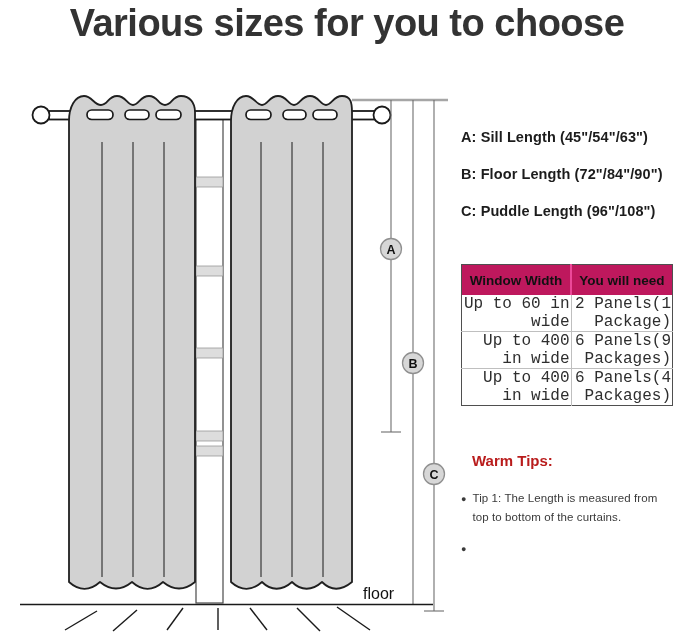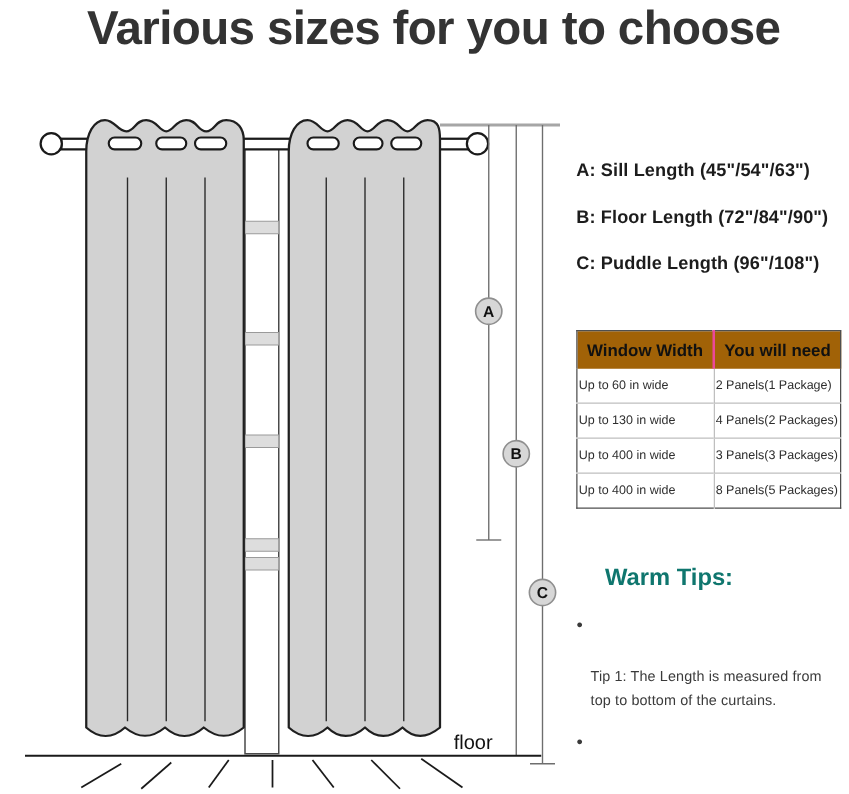--- a/index.html
+++ b/index.html
@@ -7,34 +7,34 @@
        font-family:"Liberation Sans",sans-serif;}
   .title{position:absolute;top:2px;left:0;right:0;text-align:center;
          font-size:38px;font-weight:bold;color:#333;letter-spacing:-0.5px;margin-left:15px;}
   svg{position:absolute;left:0;top:0;}
   svg text{font-family:"Liberation Sans",sans-serif;}
   .lengths{position:absolute;left:461px;top:118px;width:218px;}
   .length-line{height:37px;display:flex;align-items:center;
                font-size:14.5px;font-weight:bold;color:#1c1c1c;letter-spacing:0.1px;}
   .size-table{position:absolute;left:461px;top:264px;border-collapse:collapse;
               border:1.5px solid #4f4f4f;}
-  .size-table th{background:#a16207;font-size:13.5px;font-weight:bold;color:#111;
+  .size-table th{background:#be185d;font-size:13.5px;font-weight:bold;color:#111;
                  width:106px;height:30px;text-align:center;padding:0 1px;}
   .size-table th + th{border-left:2px solid #ec4899;width:98px;}
-  .size-table td{font-size:10px;color:#2e2e2e;height:27px;text-align:left;
-                 padding:0 1px;}
+  .size-table td{font-size:16px;color:#2e2e2e;height:27px;text-align:right;
+                 padding:0 1px;font-family:Liberation Mono, monospace;}
   .size-table td + td{border-left:1px solid #bfbfbf;margin-left:12px;}
   .size-table tr + tr td{border-top:1px solid #bfbfbf;}
-  .tips-heading{position:absolute;left:484px;top:452px;font-size:19px;
-                font-weight:bold;color:#0f766e;}
+  .tips-heading{position:absolute;left:472px;top:452px;font-size:15px;
+                font-weight:bold;color:#b91c1c;}
   .tips{position:absolute;left:461px;top:489px;width:216px;}
   .tip{display:flex;gap:6px;margin-bottom:13px;}
   .tip-bullet{font-size:9px;color:#3a3a3a;margin-top:5px;flex:0 0 auto;}
   .tip-text{white-space:pre-line;font-size:11.5px;line-height:1.62;
-            color:#3a3a3a;letter-spacing:0.1px;margin-top:44px;}
+            color:#3a3a3a;letter-spacing:0.1px;}
 </style>
 </head>
 <body>
 
 <div class="title">Various sizes for you to choose</div>
 
 <svg width="679" height="635" viewBox="0 0 679 635">
 
   <g>
     <rect x="196" y="119" width="27" height="484" fill="#ffffff" stroke="#4a4a4a" stroke-width="1.2"></rect>
@@ -159,30 +159,26 @@
       <th>Window Width</th>
       <th>You will need</th>
     </tr>
   </thead>
   <tbody>
     <tr>
       <td>Up to 60 in wide</td>
       <td>2 Panels(1 Package)</td>
     </tr>
     <tr>
-      <td>Up to 130 in wide</td>
-      <td>4 Panels(2 Packages)</td>
+      <td>Up to 400 in wide</td>
+      <td>6 Panels(9 Packages)</td>
     </tr>
     <tr>
       <td>Up to 400 in wide</td>
-      <td>3 Panels(3 Packages)</td>
-    </tr>
-    <tr>
-      <td>Up to 400 in wide</td>
-      <td>8 Panels(5 Packages)</td>
+      <td>6 Panels(4 Packages)</td>
     </tr>
   </tbody>
 </table>
 
 <div class="tips-heading">Warm Tips:</div>
 <div class="tips">
   <div class="tip">
     <span class="tip-bullet">●</span>
     <span class="tip-text">Tip 1: The Length is measured from
 top to bottom of the curtains.</span>

